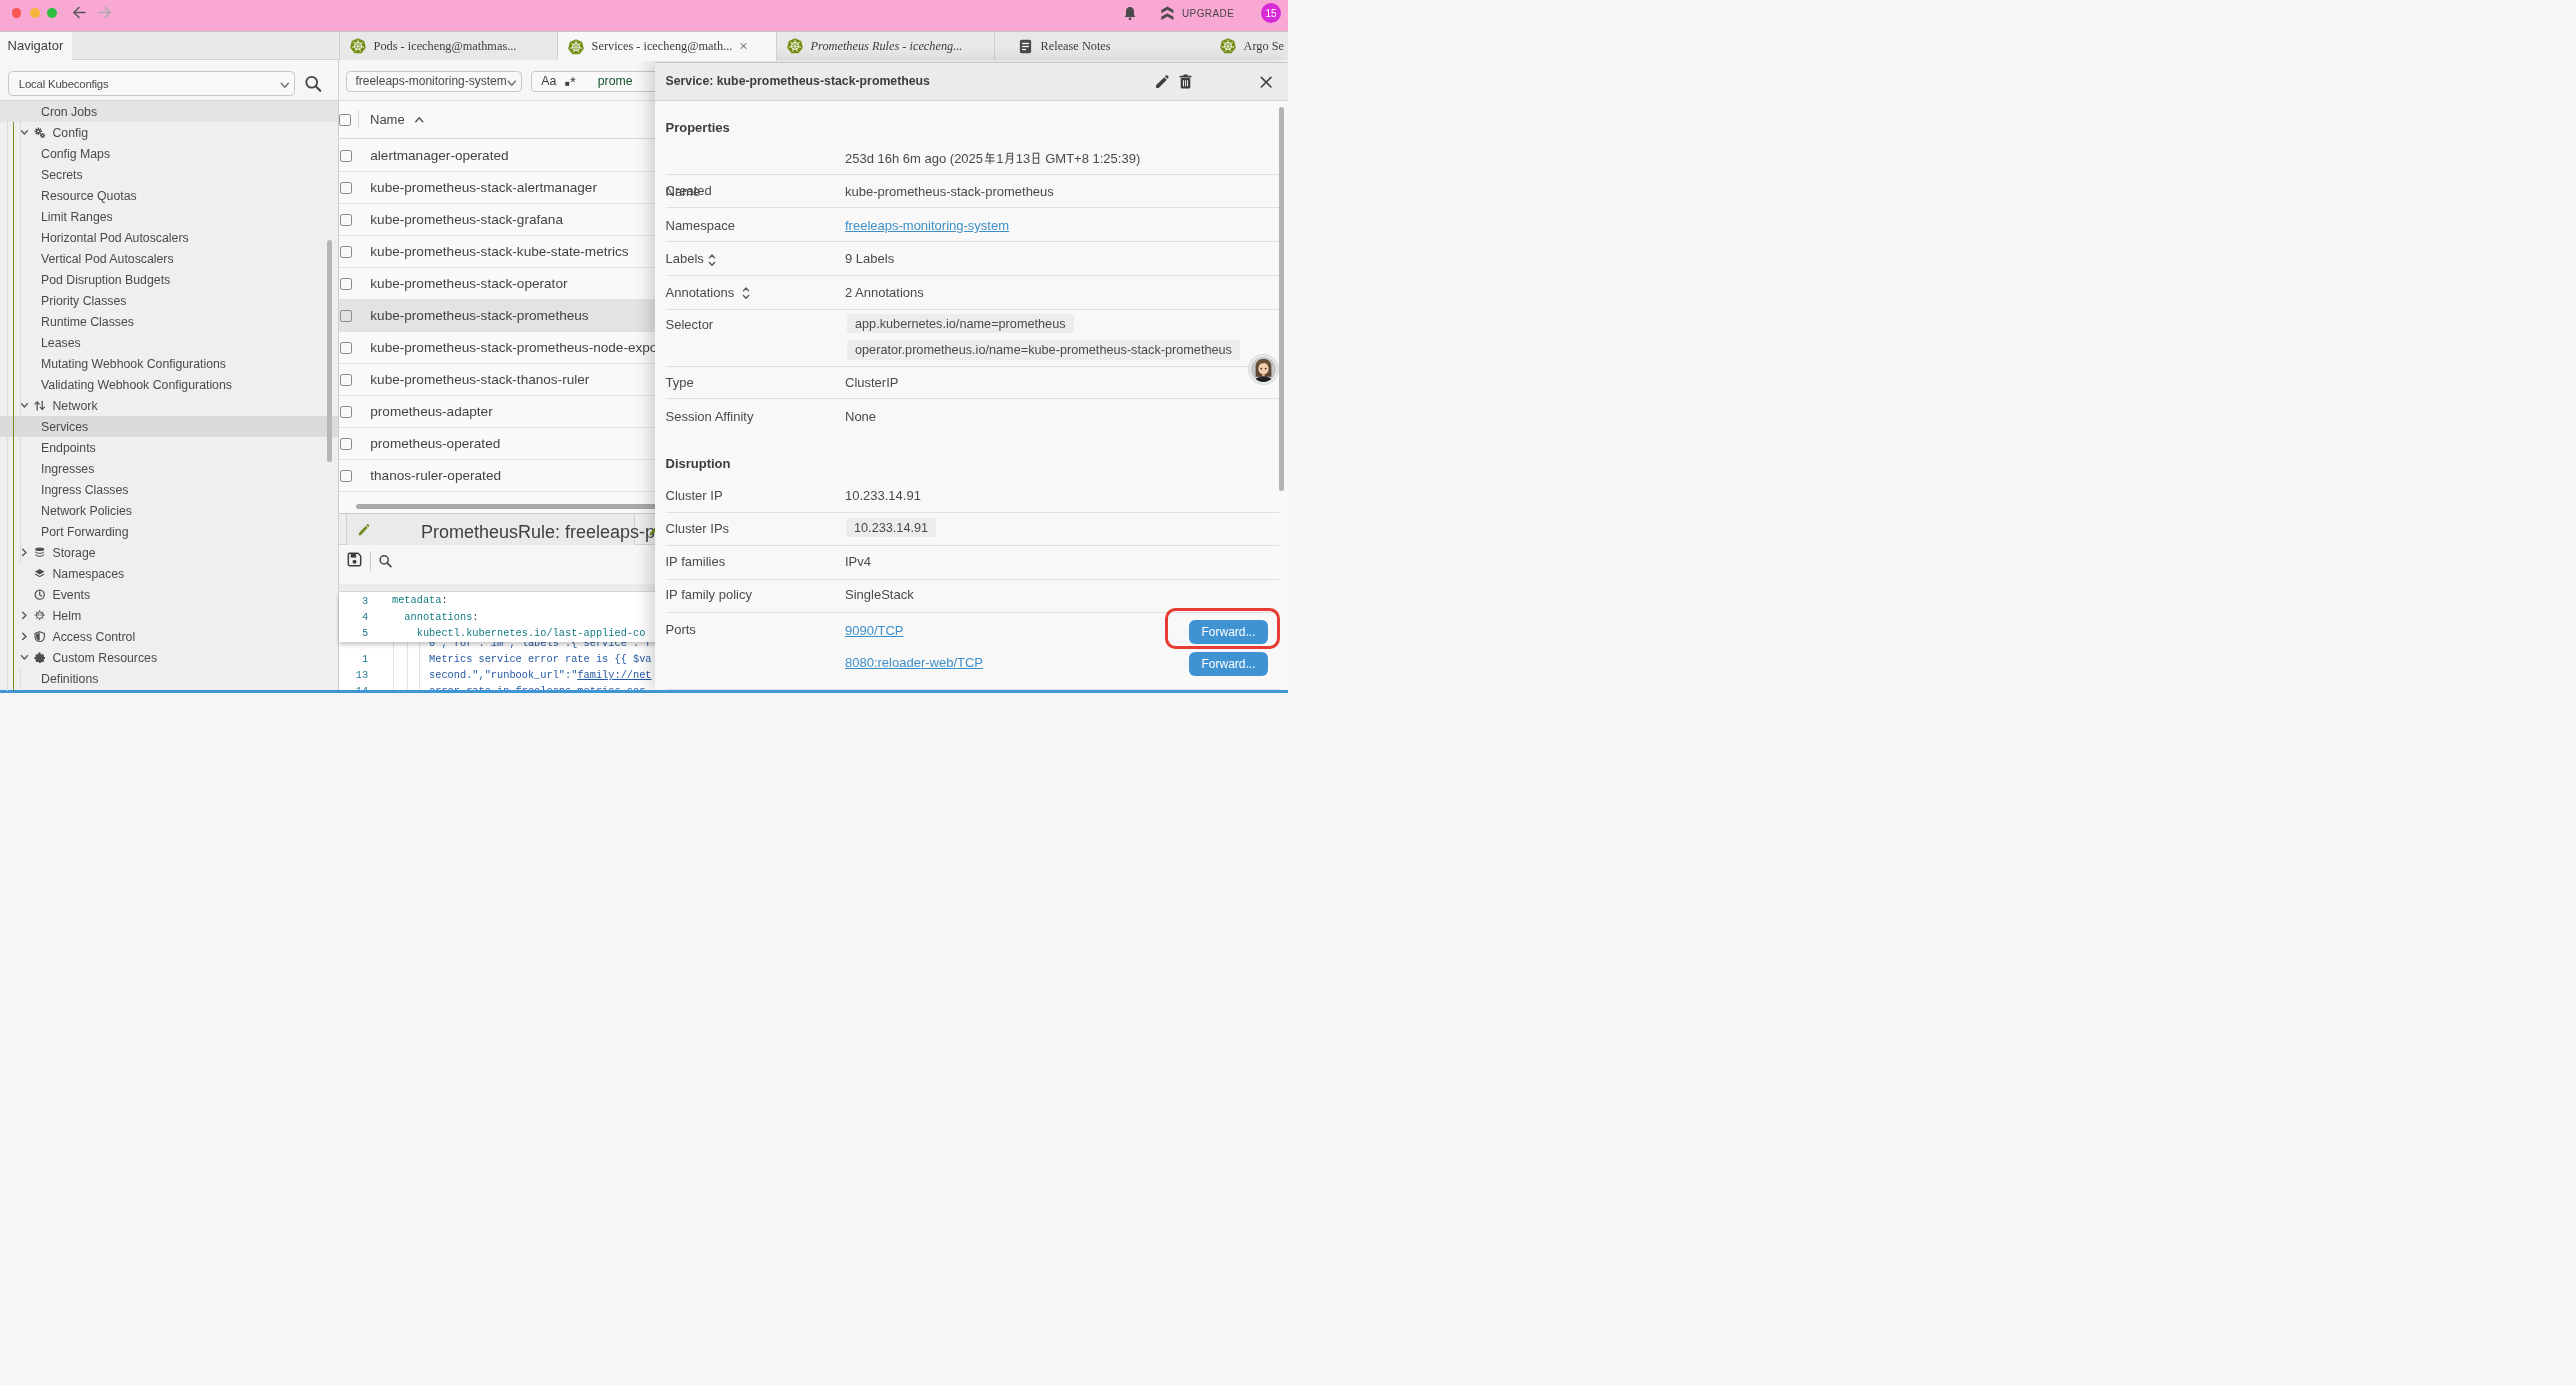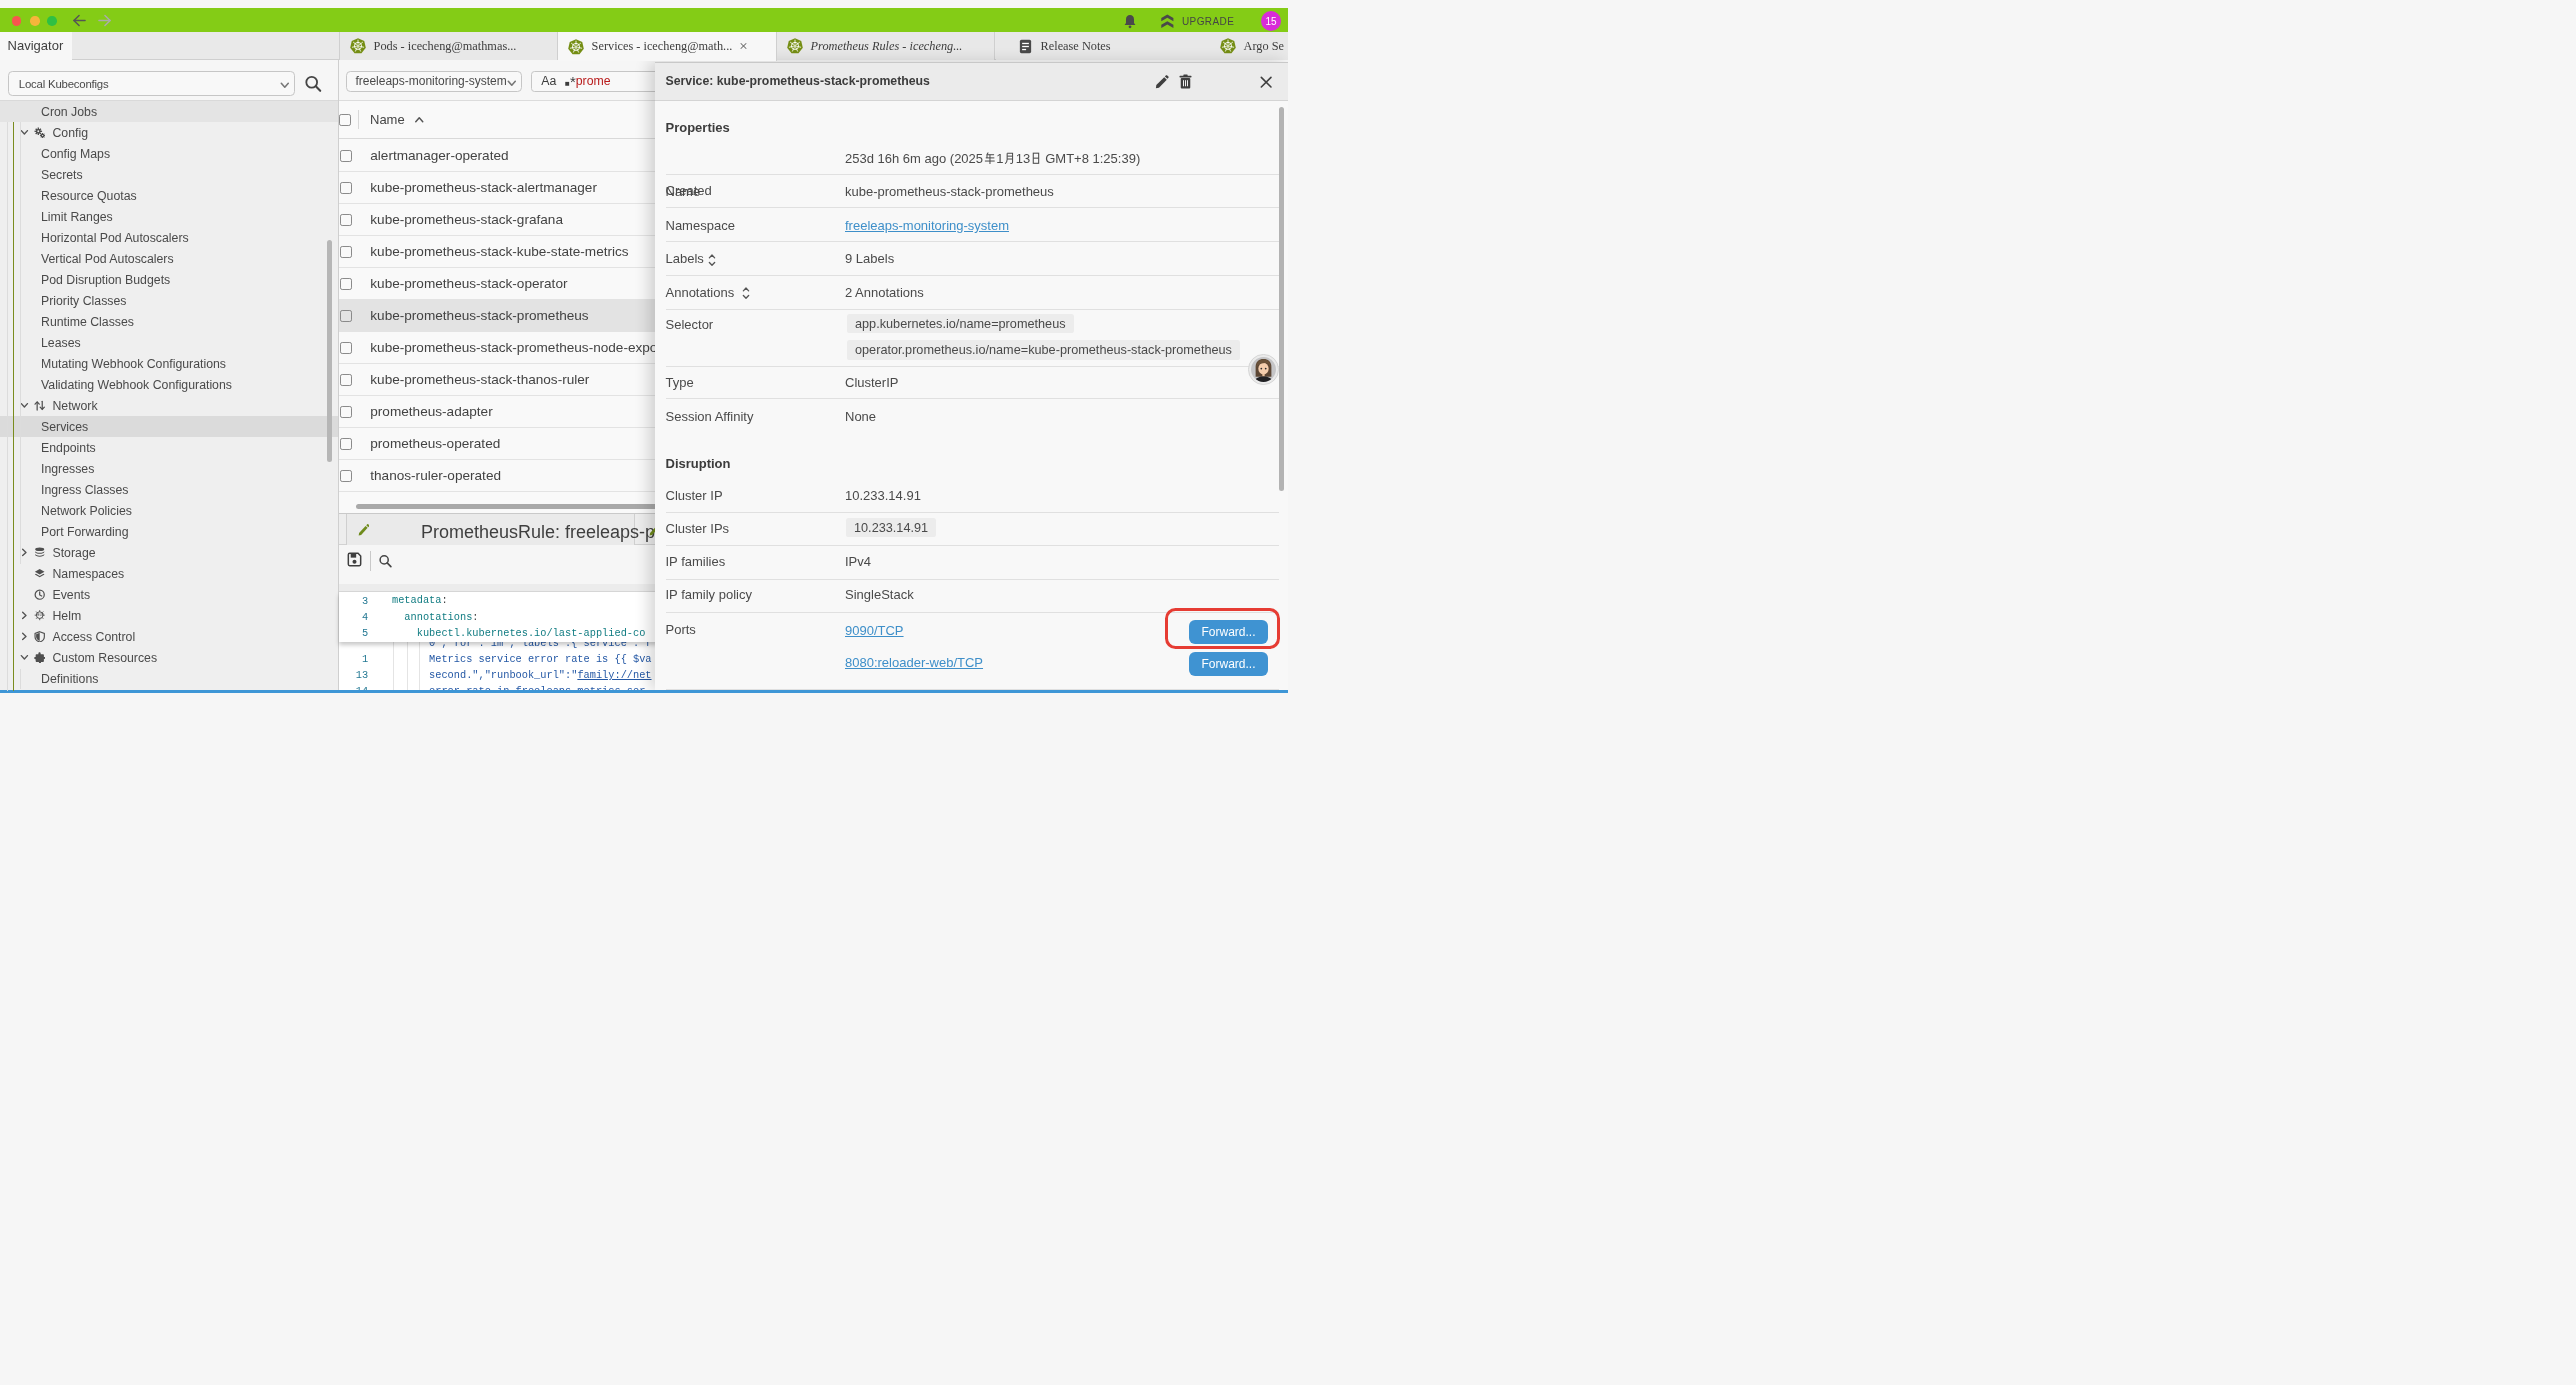--- a/index.html
+++ b/index.html
@@ -2,21 +2,21 @@
 <html style="font-size:14px"><head>
 <meta charset="utf-8">
 <style>
 * { margin:0; padding:0; box-sizing:border-box; }
 html,body { width:1288px; height:693px; overflow:hidden; }
 body { font-family:"Liberation Sans", sans-serif; color:#4a4a4a; background:#f6f6f6; position:relative; }
 .abs { position:absolute; }
 svg { display:block; }
 
 
-#topbar { position:absolute; left:0; top:8px; width:1288px; height:32px; background:#84cc16; border-bottom:0.9px solid #c9c9c9; }
+#topbar { position:absolute; left:0; top:0; width:1288px; height:32px; background:#f9a8d4; border-bottom:0.9px solid #c9c9c9; }
 .tl { position:absolute; top:8px; width:9.6px; height:9.6px; border-radius:50%; }
 
 
 #tabrow { position:absolute; left:0; top:32px; width:1288px; height:28px; background:#e9e9e9; border-bottom:0.9px solid #cfcfcf; }
 .tab { position:absolute; top:0; height:28px; display:flex; align-items:center; font-size:12.3px; color:#3d3d3d; overflow:hidden; white-space:nowrap;font-family:Liberation Serif, serif; }
 .tab .k8s { margin:0 8px 0 9.6px; flex:none; }
 
 
 #sidebar { position:absolute; left:0; top:60px; width:339px; height:632px; background:#efefef; border-right:0.9px solid #cfcfcf; }
 #sidetool { position:absolute; left:0; top:0; width:338px; height:41px; background:#f6f6f6; border-bottom:0.9px solid #d9d9d9; }
@@ -293,21 +293,21 @@
   <div id="ctool">
     <div class="selbox" style="left:6.6px; top:10.5px; width:176px; height:21.7px;">
       <span style="margin-left:8.8px; font-size:12px;">freeleaps-monitoring-system</span>
       <svg class="abs" style="left:160px; top:8px;" width="9.6" height="7" viewBox="0 0 11 8">
           <polyline points="1.5,1.5 5.5,6 9.5,1.5" fill="none" stroke="#777" stroke-width="1.8" stroke-linecap="round" stroke-linejoin="round"></polyline>
         </svg>
     </div>
     <div class="selbox" style="left:192px; top:10.5px; width:167px; height:21.7px; border-radius:3.5px;">
       <span style="margin-left:9.2px; color:#3d3d3d; font-size:12.3px;">Aa</span>
       <span style="margin-left:8.8px; color:#3d3d3d; font-size:11.4px;"><span style="font-size:8px; vertical-align:0.9px;">■</span><span style="font-size:15px;">*</span></span>
-      <span style="margin-left:0; color:#b91c1c; font-size:12.3px;">prome</span>
+      <span style="margin-left:22px; color:#14532d; font-size:12.3px;">prome</span>
     </div>
   </div>
   <div id="thead">
     <div class="cb abs" style="left:0.4px; top:12.7px;"></div>
     <div class="abs" style="left:19px; top:8.8px; width:0.9px; height:19px; background:#d8d8d8;"></div>
     <div class="abs" style="left:31px; top:10.5px;">Name</div>
     <svg class="abs" style="left:75px; top:15px;" width="10.5" height="8" viewBox="0 0 12 9">
         <polyline points="2,6.5 6,2 10,6.5" fill="none" stroke="#555" stroke-width="1.7" stroke-linecap="round" stroke-linejoin="round"></polyline>
       </svg>
   </div>

